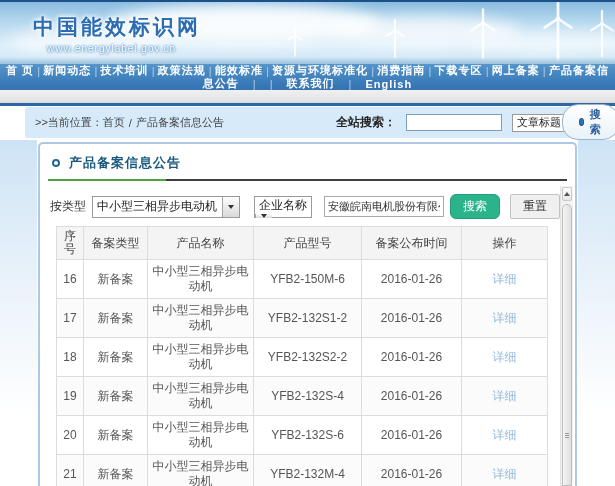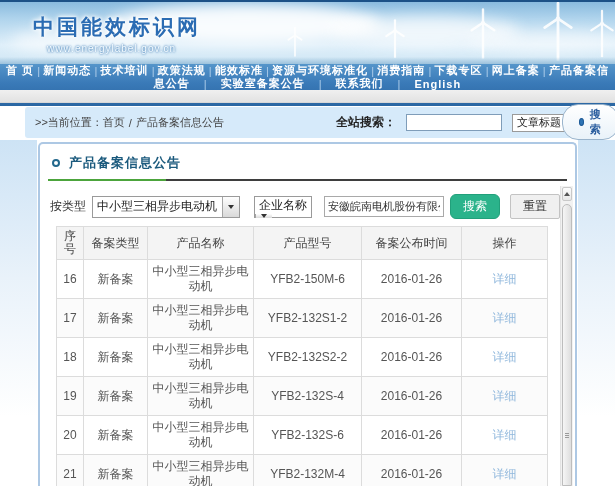--- a/index.html
+++ b/index.html
@@ -194,21 +194,20 @@
         <span class="nav-sep">|</span>
         <span class="nav-item">下载专区</span>
         <span class="nav-sep">|</span>
         <span class="nav-item">网上备案</span>
         <span class="nav-sep">|</span>
         <span class="nav-item">产品备案信</span>
       </div>
     <div class="nav-row r2">
         <span class="nav-item">息公告</span>
         <span class="nav-sep">|</span>
-        <span class="nav-item">实验室备案公告</span>
         <span class="nav-sep">|</span>
         <span class="nav-item">联系我们</span>
         <span class="nav-sep">|</span>
         <span class="nav-item">English</span>
       </div>
   </div>
 
   <div class="strip"></div>
 
   <div class="crumbbar">

